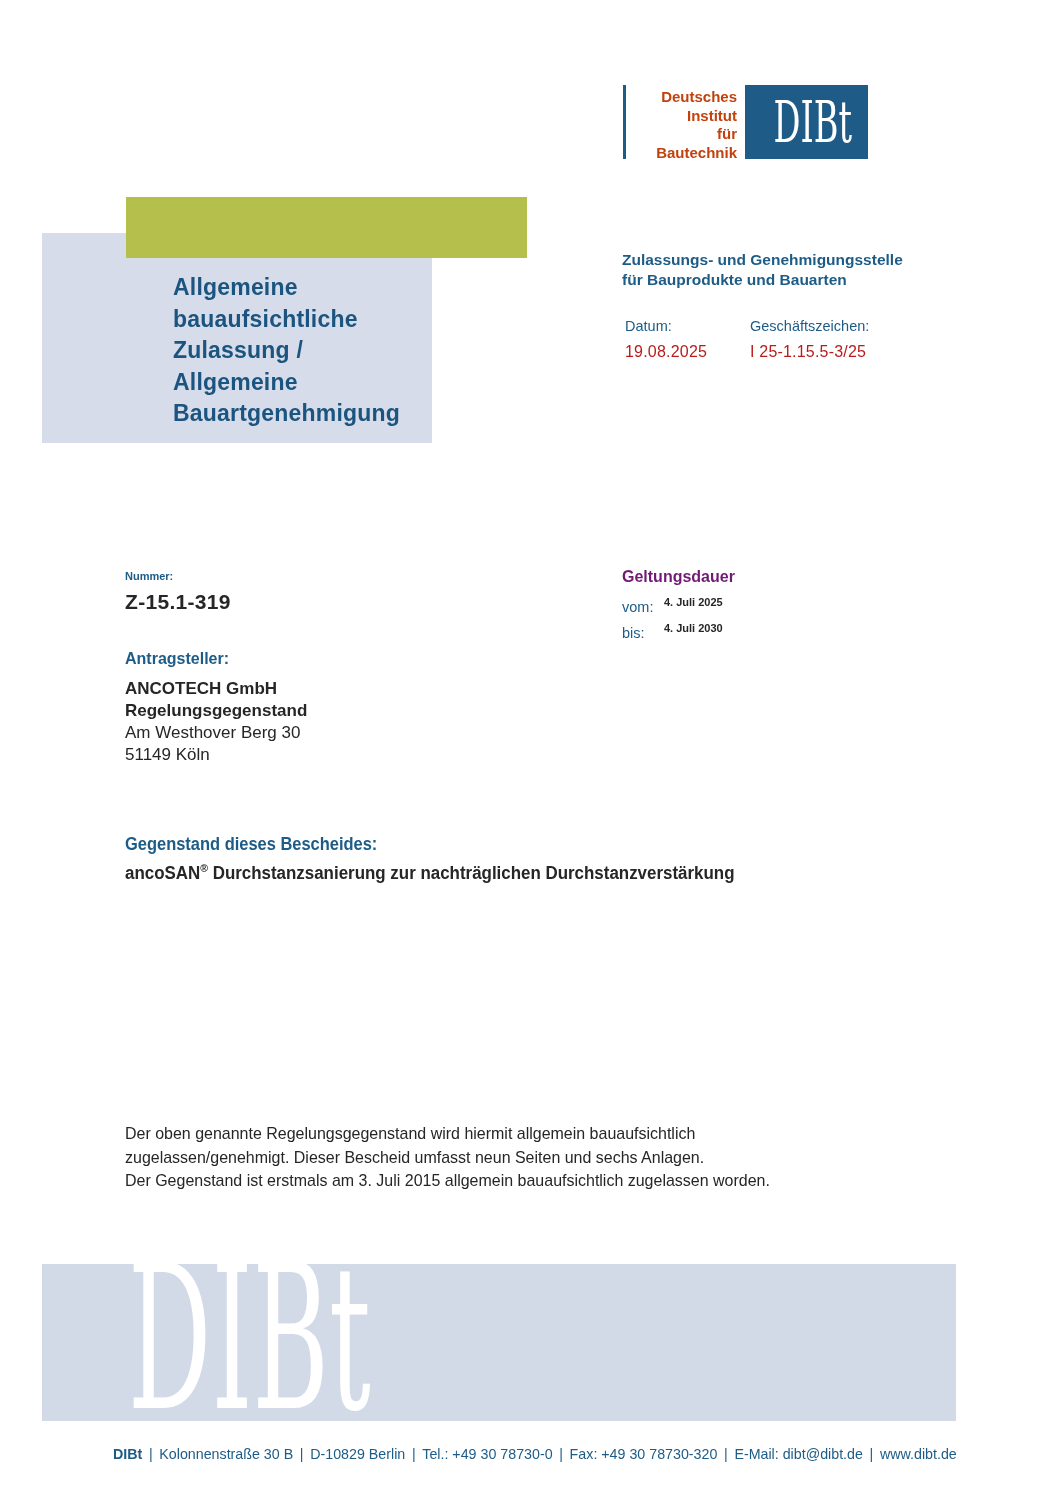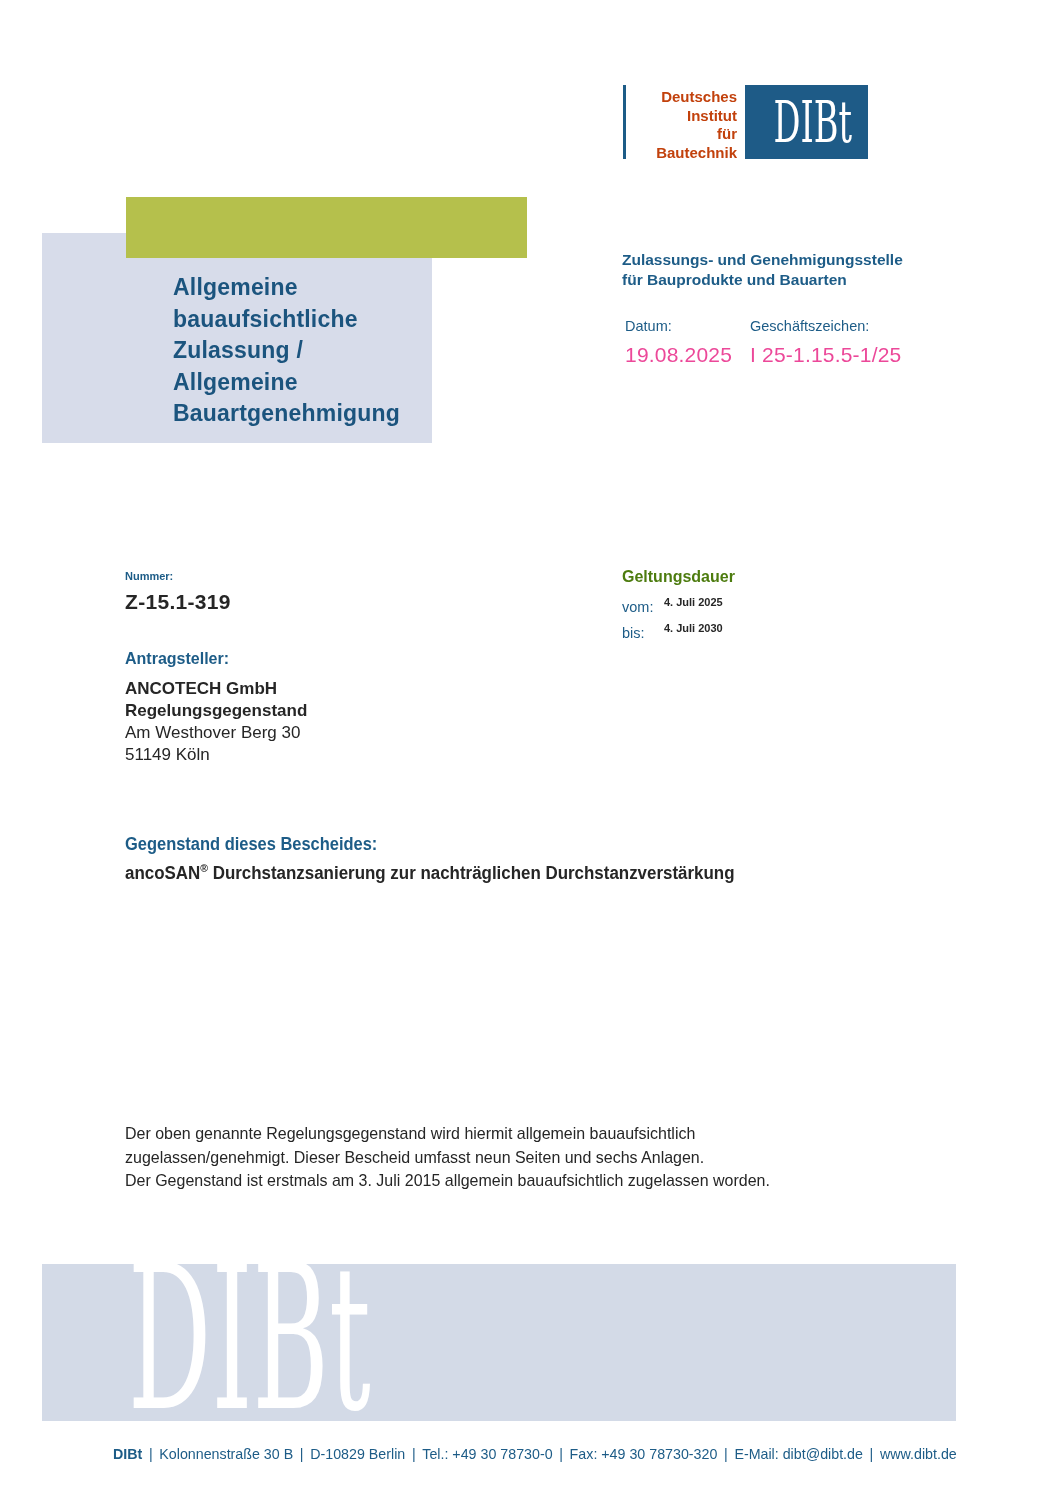--- a/index.html
+++ b/index.html
@@ -40,21 +40,21 @@
     position: absolute; left: 622px; top: 191px;
     font-size: 15px; line-height: 19.5px; color: #1d5c87;
   }
   .org-body {
     position: absolute; left: 622px; top: 250px;
     font-size: 15.5px; font-weight: bold; line-height: 20px; color: #1d5c87;
   }
   .meta-date { position: absolute; left: 625px; top: 318px; }
   .meta-ref  { position: absolute; left: 750px; top: 318px; }
   .meta-label { font-size: 14.5px; color: #1d5c87; margin-bottom: 9px; }
-  .meta-value { font-size: 21px; color: #ec4899; letter-spacing: 0.2px; }
+  .meta-value { font-size: 16px; color: #b91c1c; letter-spacing: 0.2px; }
 
   
   .title-panel {
     position: absolute; left: 42px; top: 233px;
     width: 390px; height: 210px; background: #d7dcea; z-index: 1;
   }
   .accent-bar {
     position: absolute; left: 126px; top: 197px;
     width: 401px; height: 61px; background: #b5c04c; z-index: 2;
   }
@@ -67,21 +67,21 @@
   
   .num-label {
     position: absolute; left: 125px; top: 570px;
     font-size: 11px; font-weight: bold; color: #1d5c87;
   }
   .num-value {
     position: absolute; left: 125px; top: 590px;
     font-size: 21px; font-weight: bold; color: #262626; letter-spacing: 0.3px;
   }
   .validity { position: absolute; left: 622px; top: 568px; }
-  .v-label { font-size: 16px; font-weight: bold; color: #4d7c0f; margin-bottom: 10px; }
+  .v-label { font-size: 16px; font-weight: bold; color: #701a75; margin-bottom: 10px; }
   .v-row { display: flex; margin-bottom: 7px; }
   .v-k { width: 42px; font-size: 14.5px; color: #1d5c87; padding-top: 3px; }
   .v-v { font-size: 11px; font-weight: bold; color: #262626; }
 
   .applicant {
     position: absolute; left: 125px; top: 648px;
     font-size: 17px; line-height: 22px; color: #262626;
   }
   .a-label { font-size: 16px; font-weight: bold; color: #1d5c87; margin-bottom: 8px; }
   .a-bold { font-weight: bold; }
@@ -137,21 +137,21 @@
 
   <div class="org-body preline">Zulassungs- und Genehmigungsstelle
 für Bauprodukte und Bauarten</div>
 
   <div class="meta-date">
     <div class="meta-label">Datum:</div>
     <div class="meta-value">19.08.2025</div>
   </div>
   <div class="meta-ref">
     <div class="meta-label">Geschäftszeichen:</div>
-    <div class="meta-value">I 25-1.15.5-1/25</div>
+    <div class="meta-value">I 25-1.15.5-3/25</div>
   </div>
 
   <div class="title-panel"></div>
   <div class="accent-bar"></div>
   <div class="doc-title preline">Allgemeine
 bauaufsichtliche
 Zulassung /
 Allgemeine
 Bauartgenehmigung</div>
 

